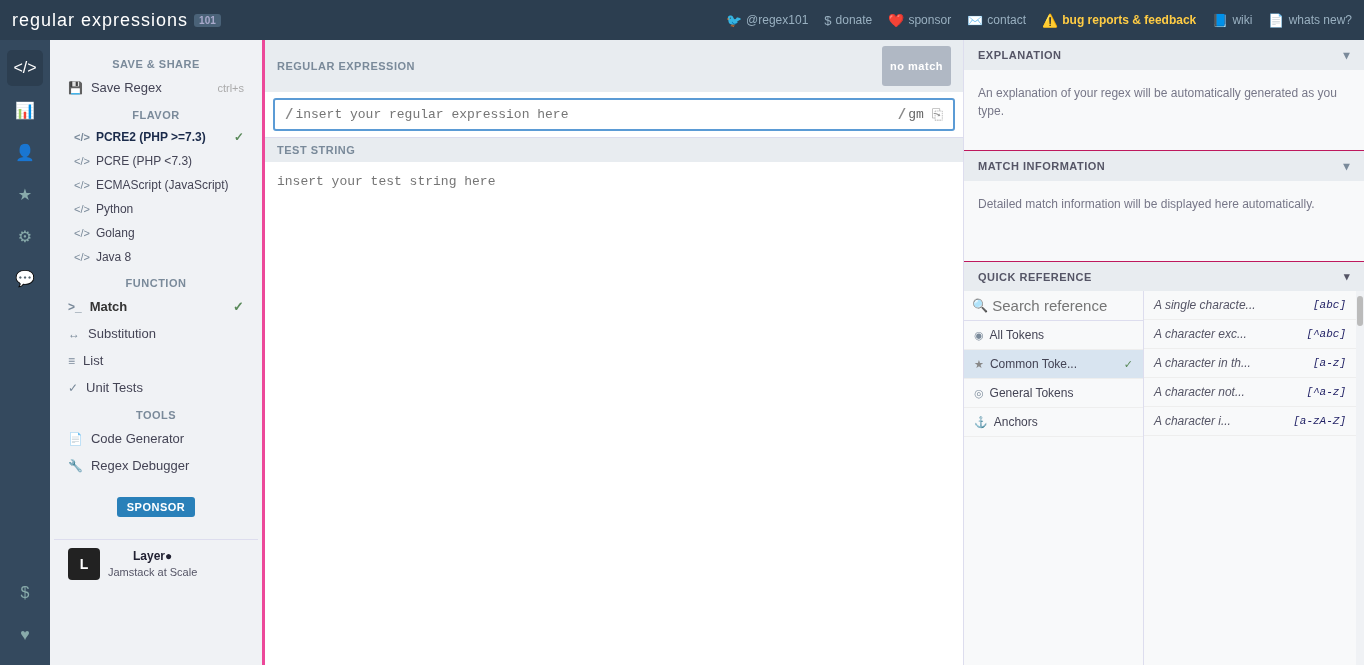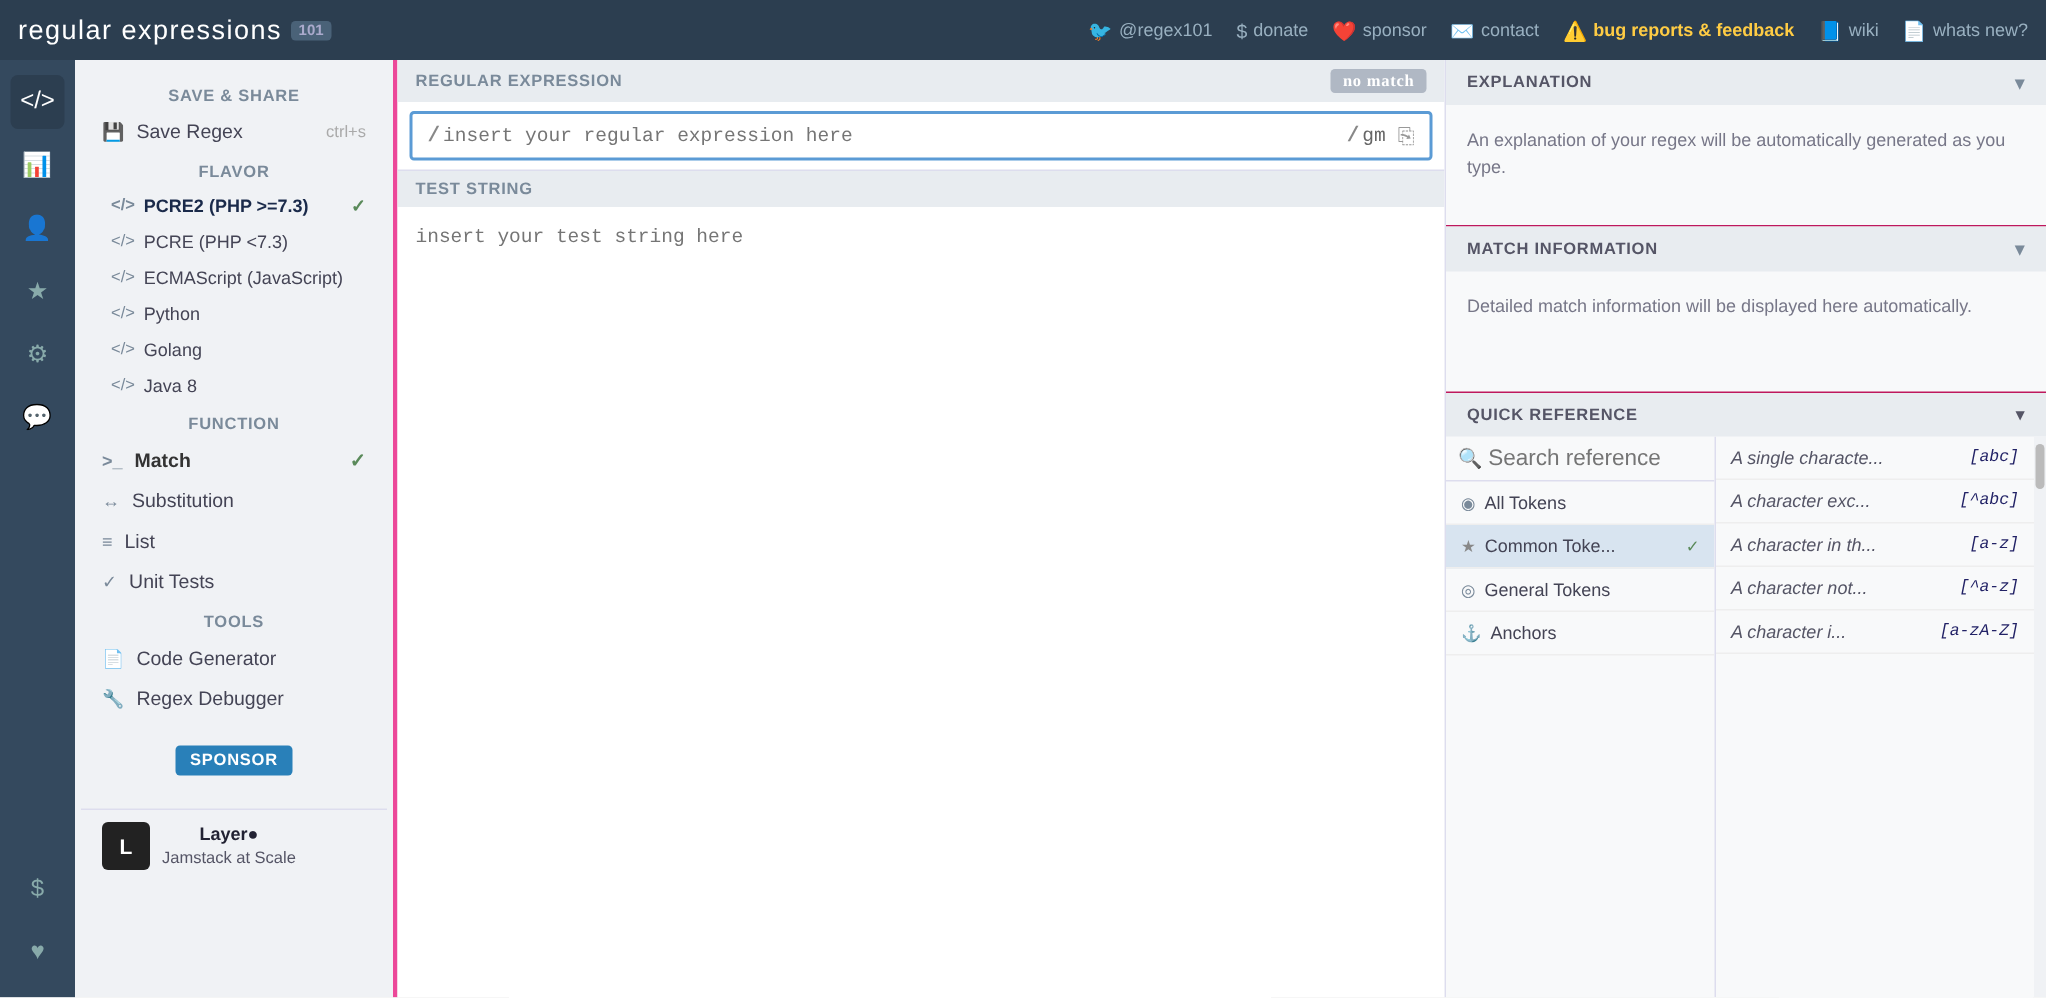--- a/index.html
+++ b/index.html
@@ -205,23 +205,22 @@
       color: #7a8a9a;
       letter-spacing: 0.5px;
       display: flex;
       align-items: center;
       justify-content: space-between;
     }
     .no-match-badge {
       background: #b0b8c4;
       color: #fff;
       font-size: 11px;
-      padding: 2px 8px;
+      padding: 14px 8px;
       border-radius: 3px;
-      font-family: Liberation Serif, serif;
     }
 
     .regex-input-row {
       display: flex;
       align-items: center;
       padding: 6px 10px;
       background: #fff;
       border: 2px solid #5b9bd5;
       margin: 6px 8px;
       border-radius: 3px;

